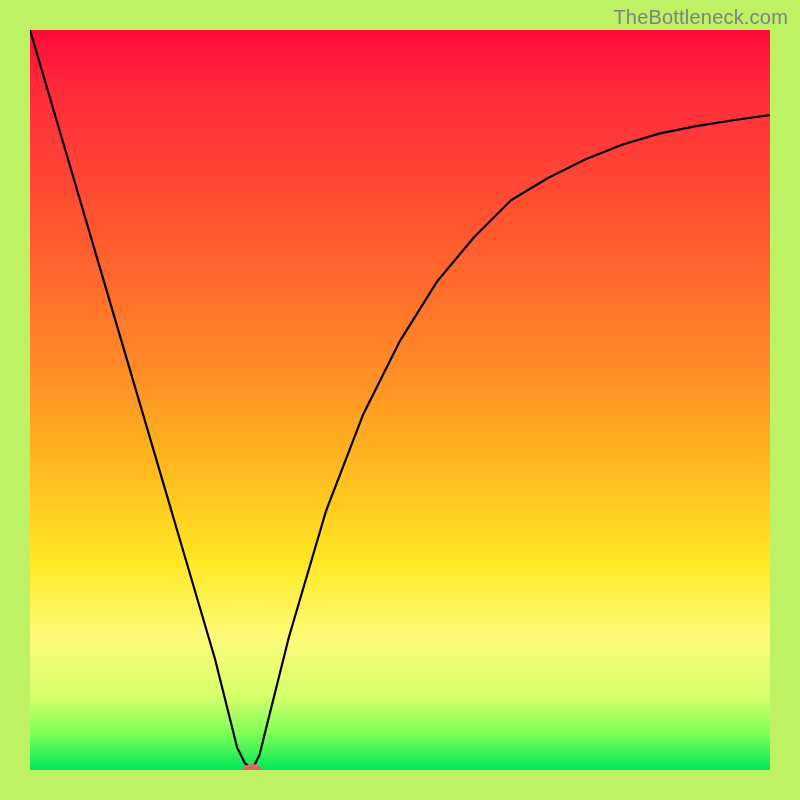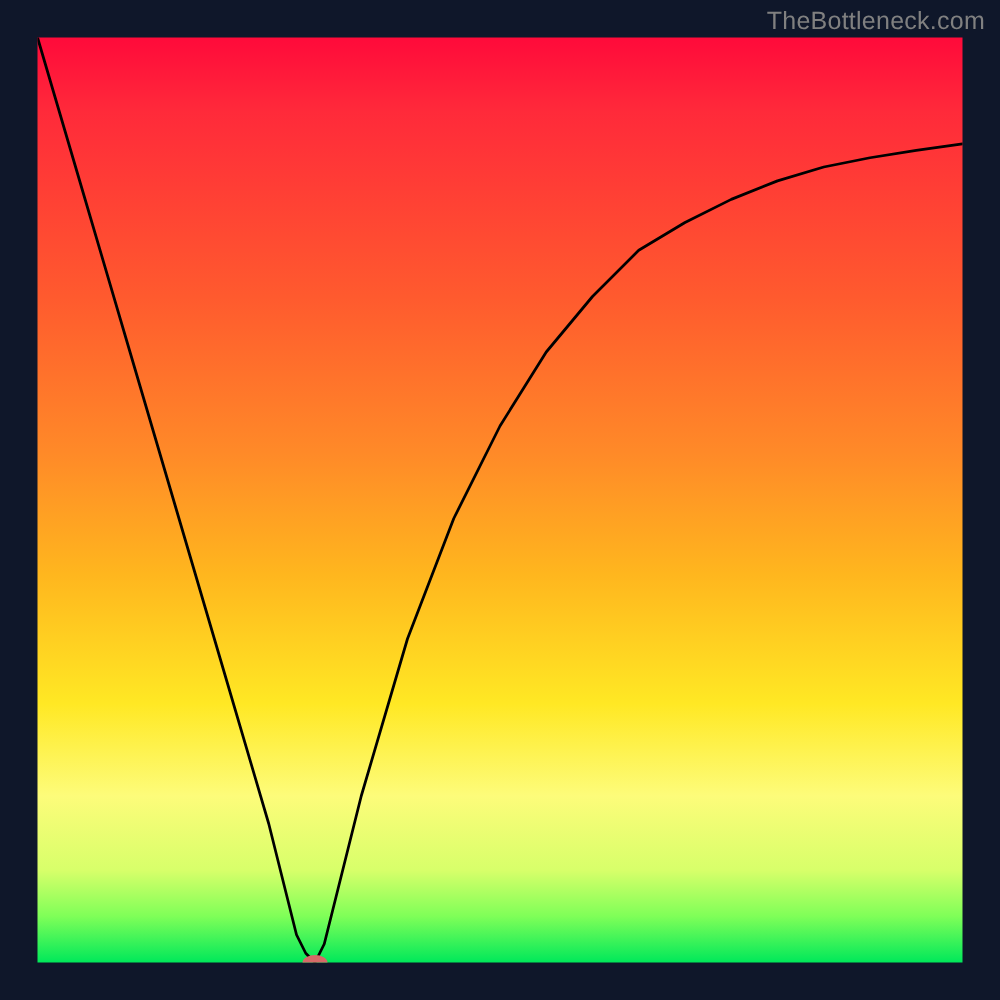--- a/index.html
+++ b/index.html
@@ -7,21 +7,21 @@
     padding: 0;
     width: 800px;
     height: 800px;
     background: #000;
     font-family: Arial, Helvetica, sans-serif;
   }
   .frame {
     position: relative;
     width: 800px;
     height: 800px;
-    background: #0f172a;
+    background: #bef264;
   }
   .plot-area {
     position: absolute;
     left: 30px;
     top: 30px;
     width: 740px;
     height: 740px;
     
     background: linear-gradient(
       to bottom,

